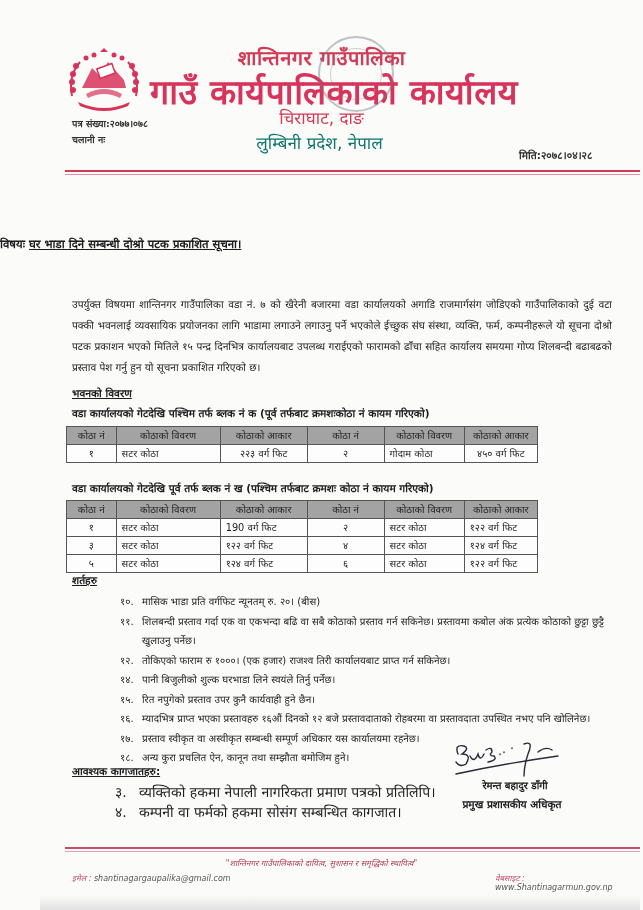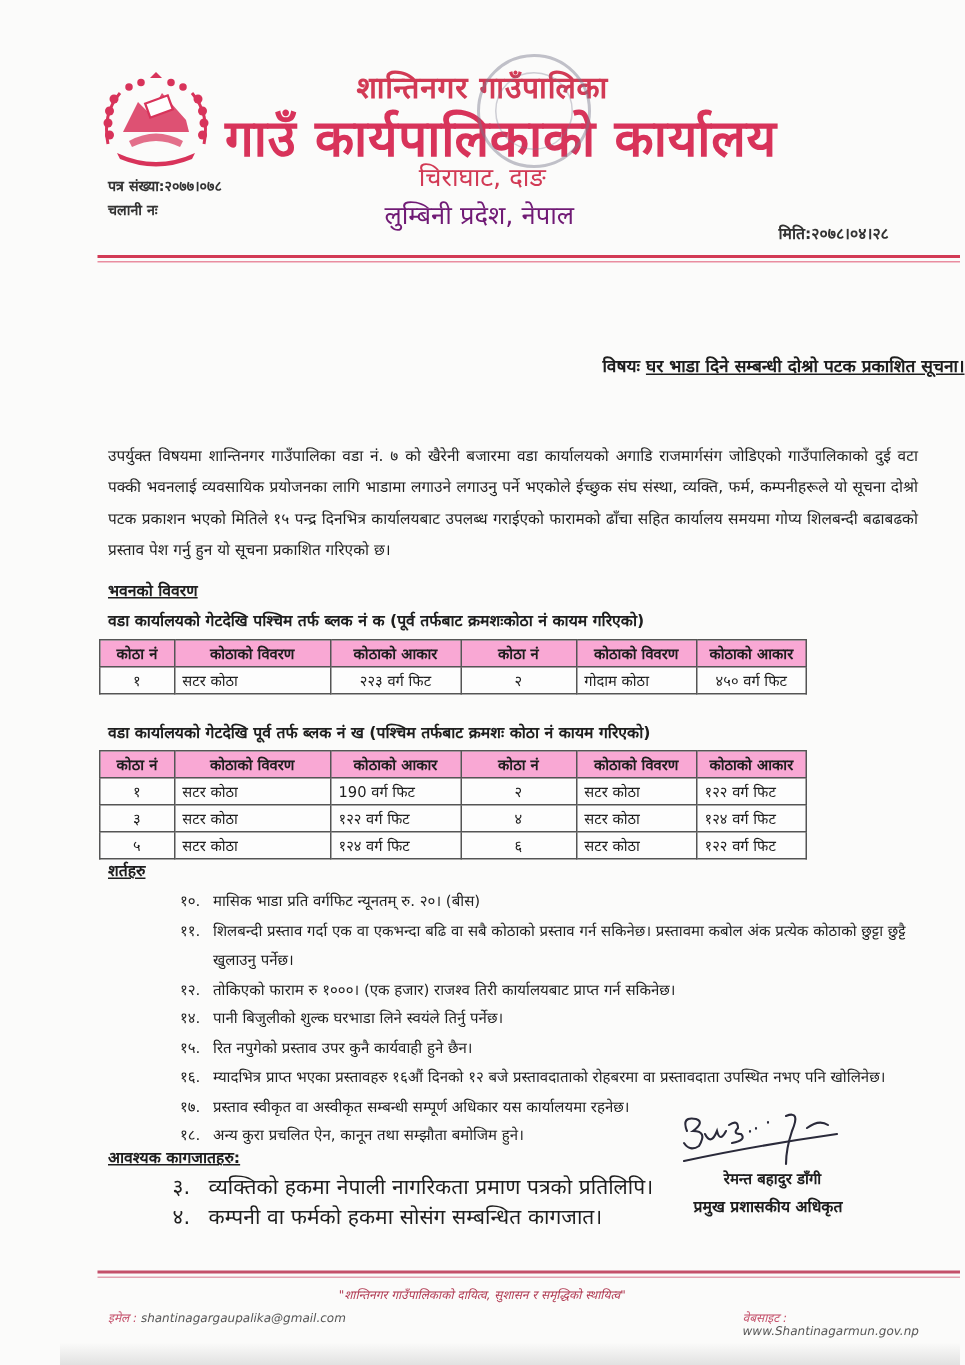--- a/index.html
+++ b/index.html
@@ -6,46 +6,46 @@
   body {
     width: 643px; height: 910px; background: #fbfbfa; position: relative; overflow: hidden;
     font-family: "DejaVu Sans", sans-serif; color: #1e1e1e;
   }
   .abs { position: absolute; }
   
   .emblem { left: 64px; top: 48px; width: 80px; height: 66px; }
   .h-sub { left: 0; width: 643px; top: 44px; text-align: center; font-size: 20px; color: #d23a55; letter-spacing: 0.5px; font-weight: bold; }
   .h-main { left: 150px; top: 68px; font-size: 34px; font-weight: bold; color: #d8335a; letter-spacing: 0.5px; white-space: nowrap; }
   .h-addr1 { left: 0; width: 643px; top: 106px; text-align: center; font-size: 17px; color: #d23a55; }
-  .h-addr2 { left: 0; width: 639px; top: 131px; text-align: center; font-size: 17px; color: #701a75; }
+  .h-addr2 { left: 0; width: 639px; top: 131px; text-align: center; font-size: 17px; color: #0f766e; }
   .stamp { left: 318px; top: 36px; width: 76px; height: 76px; border-radius: 50%;
            border: 2px solid rgba(120,120,140,0.45); box-sizing: border-box; }
   .stamp::after { content: ""; position: absolute; left: 10px; top: 10px; right: 10px; bottom: 10px; border-radius: 50%; border: 1px solid rgba(120,120,140,0.35); }
   .ref { left: 72px; top: 117px; font-size: 9.5px; font-weight: bold; color: #333; }
   .ref2 { left: 72px; top: 133px; font-size: 9.5px; font-weight: bold; color: #333; }
   .date { left: 519px; top: 148px; font-size: 10.5px; font-weight: bold; color: #333; }
   .rule1 { left: 65px; top: 170px; width: 575px; height: 2px; background: #d23a55; }
   .rule2 { left: 65px; top: 174px; width: 575px; height: 1px; background: #e98da0; }
 
   
-  .subject { left: 0; width: 643px; top: 236px; text-align: right; font-size: 11.5px; font-weight: bold; }
+  .subject { left: 0; width: 643px; top: 236px; text-align: left; font-size: 11.5px; font-weight: bold; }
   .subject .u { text-decoration: underline; }
 
   
   .para { left: 72px; top: 294px; width: 540px; font-size: 10.3px; line-height: 21px; text-align: justify; }
 
   .sec-title { font-size: 10.5px; font-weight: bold; text-decoration: underline; }
   .sec1 { left: 72px; top: 386px; }
   .blk-title { font-size: 10.5px; font-weight: bold; white-space: nowrap; }
   .blk1 { left: 72px; top: 406px; }
   .blk2 { left: 72px; top: 481px; }
 
   table.rooms { position: absolute; border-collapse: collapse; font-size: 9.8px; }
   table.rooms th, table.rooms td { border: 1px solid #555; height: 17px; padding: 0 5px; }
-  table.rooms th { background: #f9a8d4; font-weight: bold; text-align: center; margin-top: 46px; }
+  table.rooms th { background: #a3a3a3; font-weight: normal; text-align: center; margin-top: 46px; }
   table.rooms td { background: #fdfdfd; }
   table.rooms td.c { text-align: center; }
   .t1 { left: 66px; top: 426px; width: 472px; }
   .t2 { left: 66px; top: 500px; width: 472px; }
   .w1 { width: 42px; } .w2 { width: 104px; } .w3 { width: 84px; }
   .w4 { width: 74px; } .w5 { width: 76px; } .w6 { width: 68px; }
 
   .sec2 { left: 72px; top: 573px; }
   .terms { left: 100px; top: 592px; width: 512px; font-size: 10px; line-height: 19.5px; }
   .terms .item { display: flex; }

